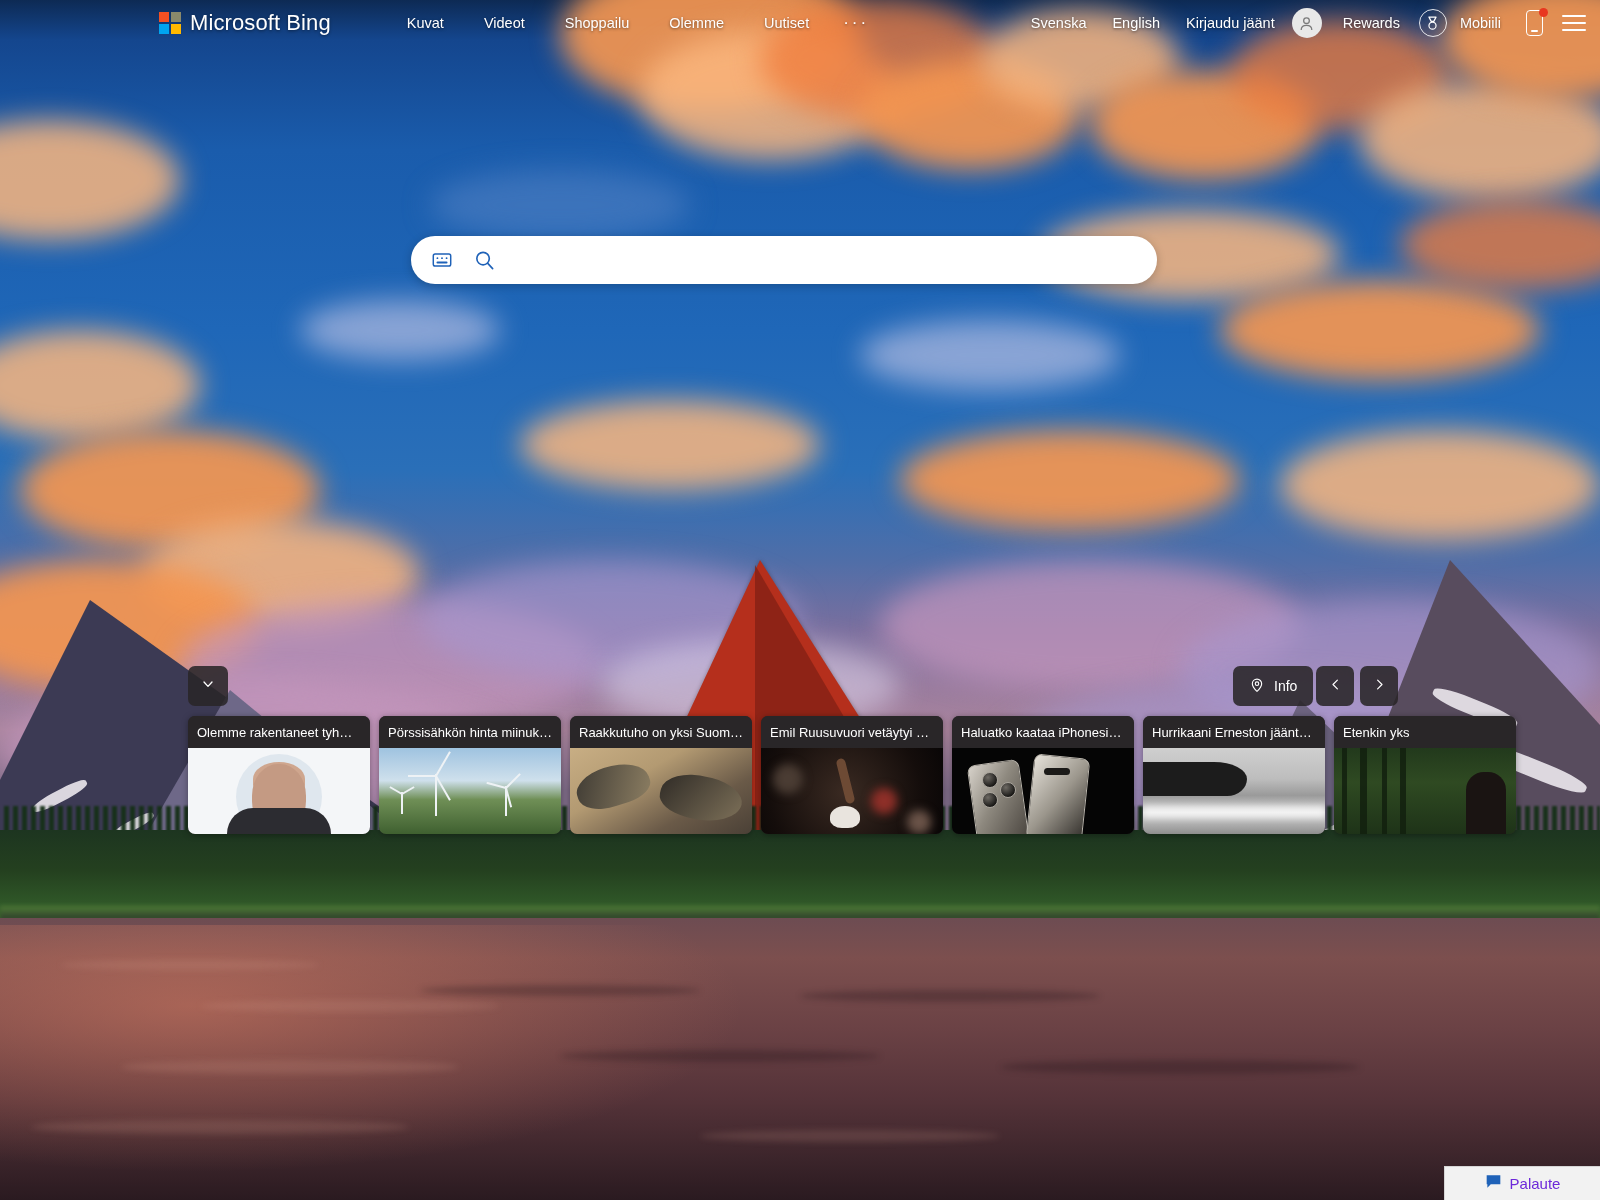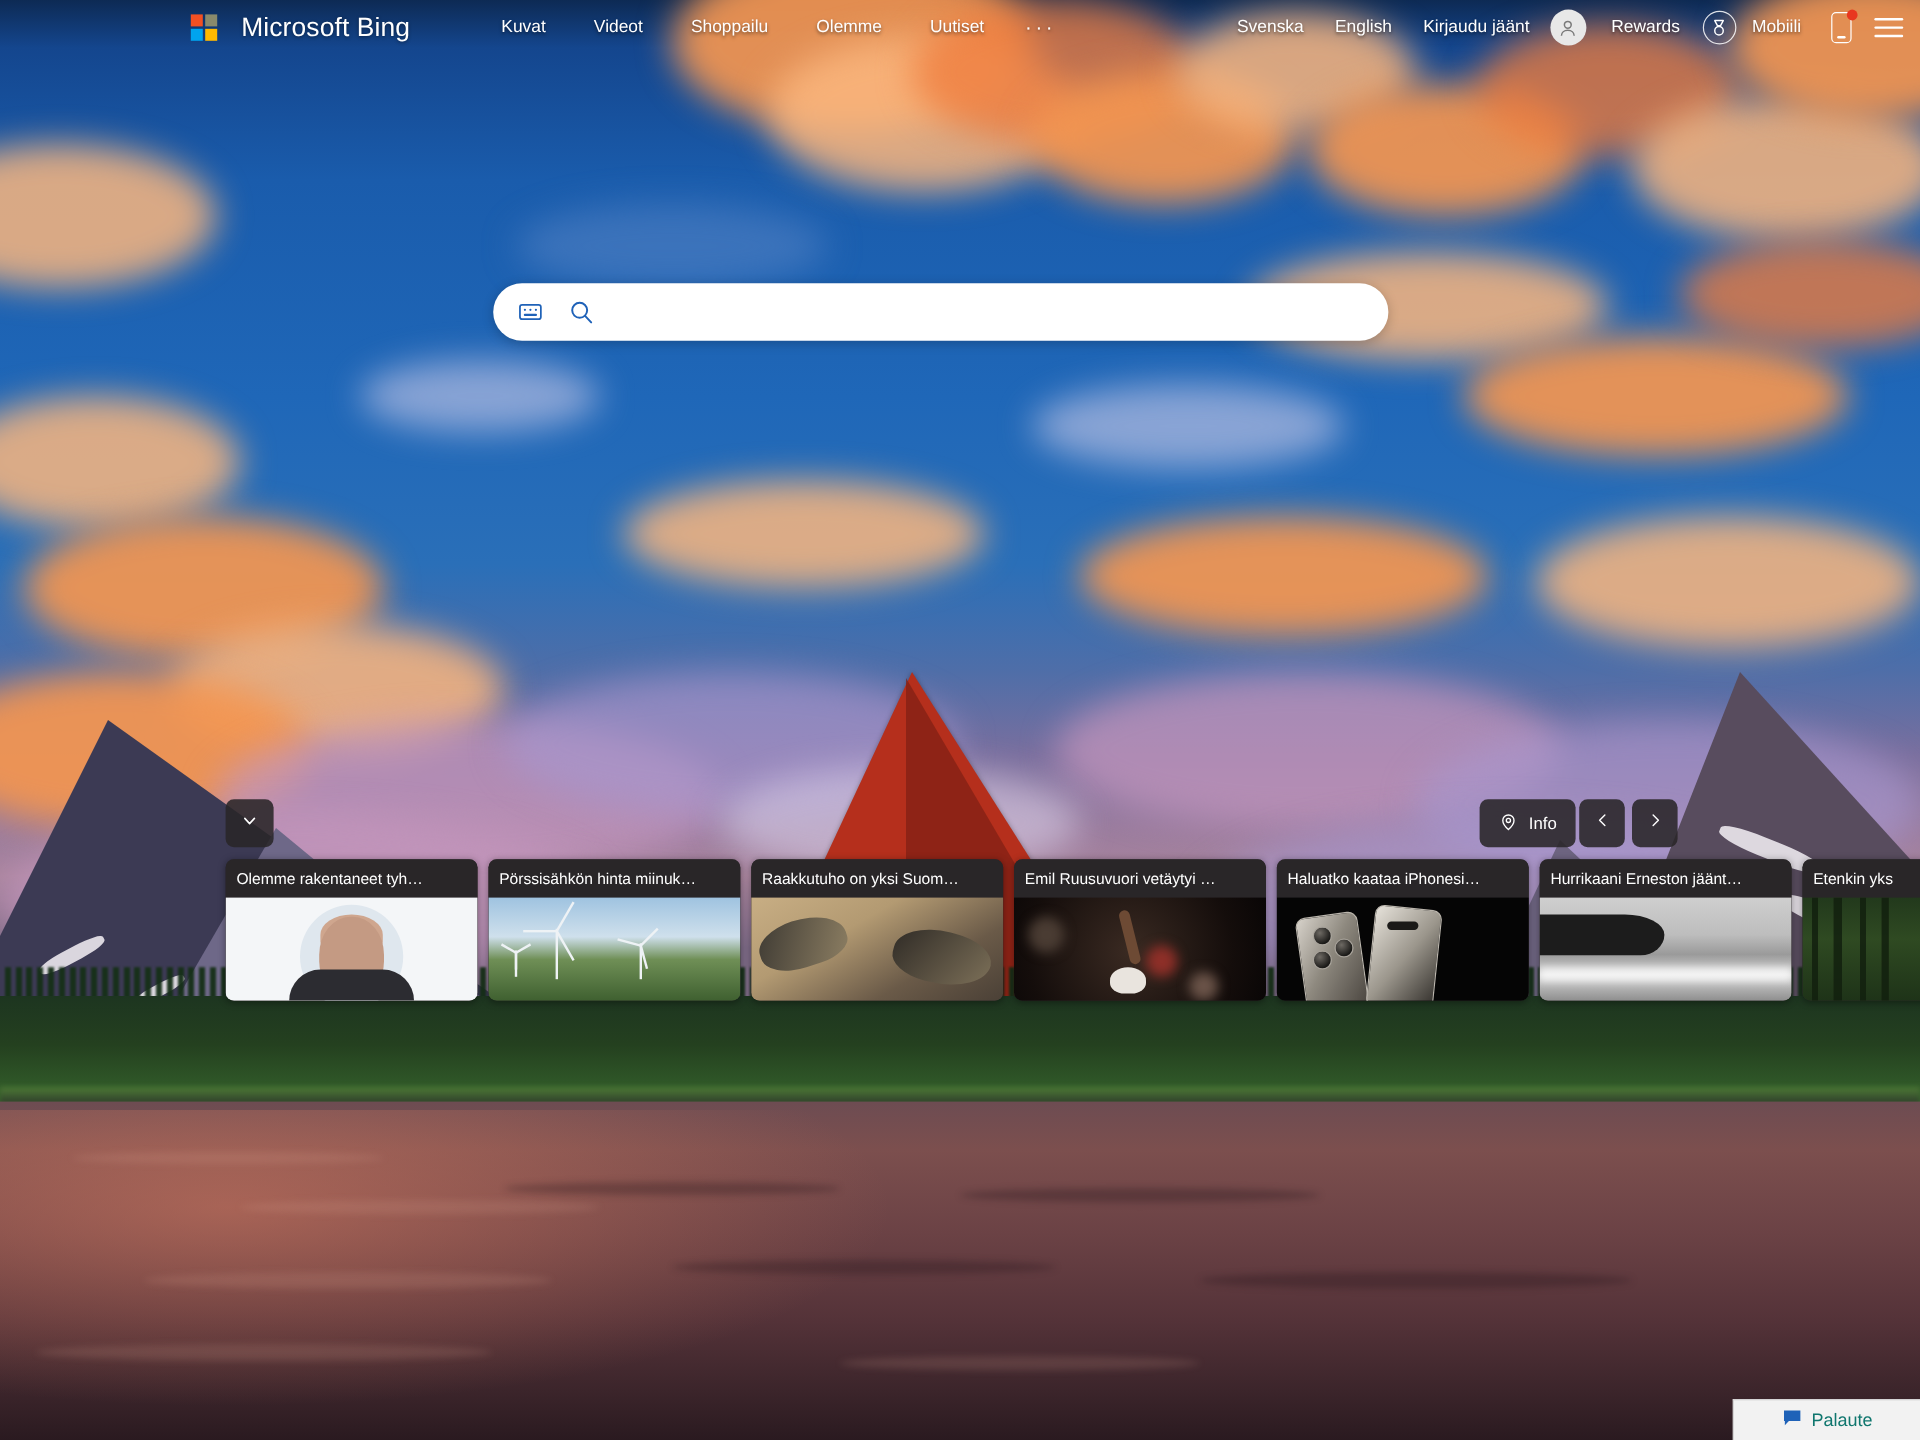--- a/index.html
+++ b/index.html
@@ -170,21 +170,21 @@
     position: absolute;
     left: 0; top: 0;
     width: 1600px; height: 46px;
     display: flex;
     align-items: center;
     z-index: 40;
   }
   .logo {
     display: flex;
     align-items: center;
-    gap: 20px;
+    gap: 9px;
     margin-left: 159px;
     cursor: pointer;
   }
   .ms-squares {
     width: 22px; height: 22px;
     display: grid;
     grid-template-columns: 10px 10px;
     grid-template-rows: 10px 10px;
     gap: 2px;
   }
@@ -349,21 +349,21 @@
 
   
   .cards {
     position: absolute;
     left: 188px; top: 716px;
     display: flex;
     gap: 9px;
     z-index: 25;
   }
   .card {
-    width: 210px;
+    width: 182px;
     height: 118px;
     border-radius: 7px;
     overflow: hidden;
     background: #2a2628;
     cursor: pointer;
     flex: 0 0 auto;
     position: relative;
     box-shadow: 0 1px 6px rgba(0,0,0,.35);
   }
   .card-title {
@@ -541,21 +541,21 @@
     width: 156px; height: 34px;
     background: #f2f2f2;
     border: 1px solid #d6d6d6;
     border-right: none; border-bottom: none;
     display: flex; align-items: center; justify-content: center;
     gap: 8px;
     cursor: pointer;
     z-index: 50;
   }
   .feedback-label {
-    color: #0f766e;
+    color: #6d28d9;
     font-size: 15px;
   }
 </style>
 </head>
 <body>
 
 <div id="stage">
 
   <div class="bg-layer sky"></div>
 

